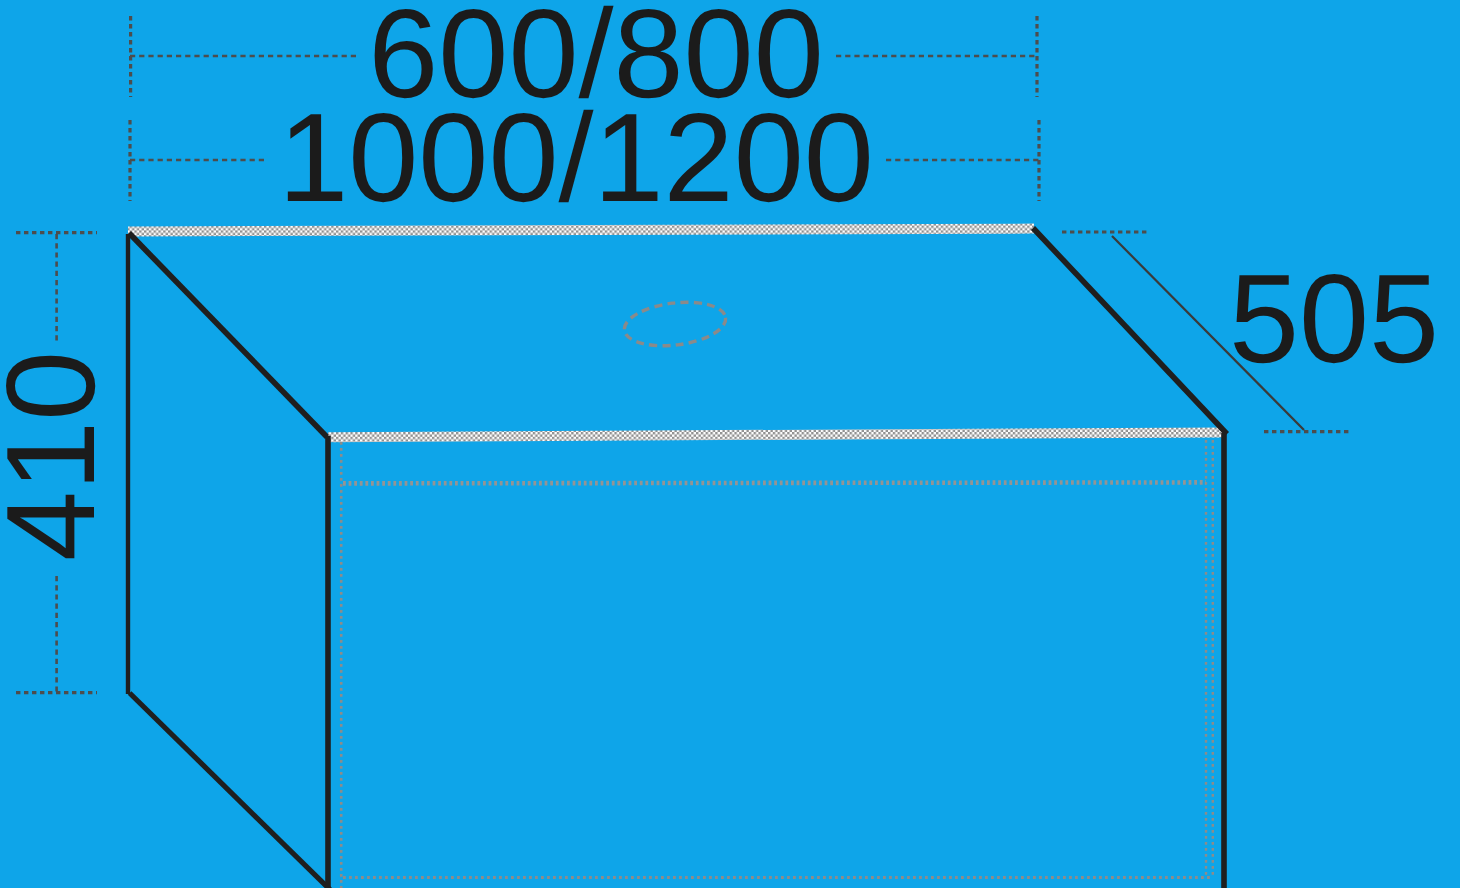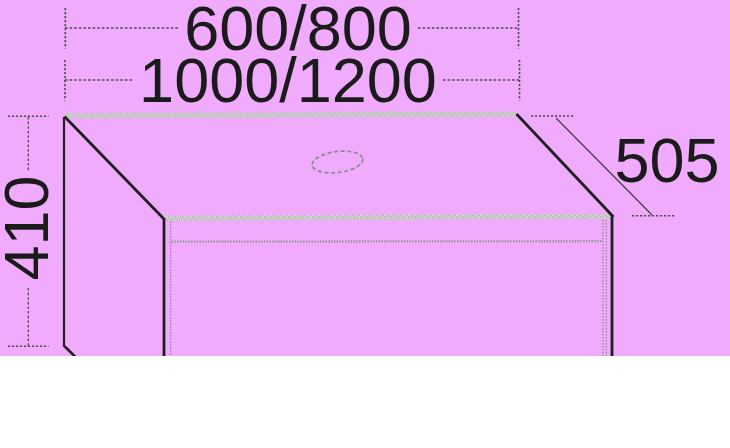--- a/index.html
+++ b/index.html
@@ -1,19 +1,19 @@
 <!DOCTYPE html>
 <html><head>
 <meta charset="utf-8">
 <style>
   html,body{margin:0;padding:0;background:#ffffff;}
   .stage{
     position:relative;
-    width:730px;height:356px;
-    background:#f0abfc;
+    width:730px;height:444px;
+    background:#0ea5e9;
     overflow:hidden;
     font-family:"Liberation Sans", sans-serif;
   }
   svg{position:absolute;left:0;top:0;}
   .dim-text{
     font-family:"Liberation Sans", sans-serif;
     font-size:63px;
     font-weight:400;
     fill:#1b1b1b;
     letter-spacing:0px;

